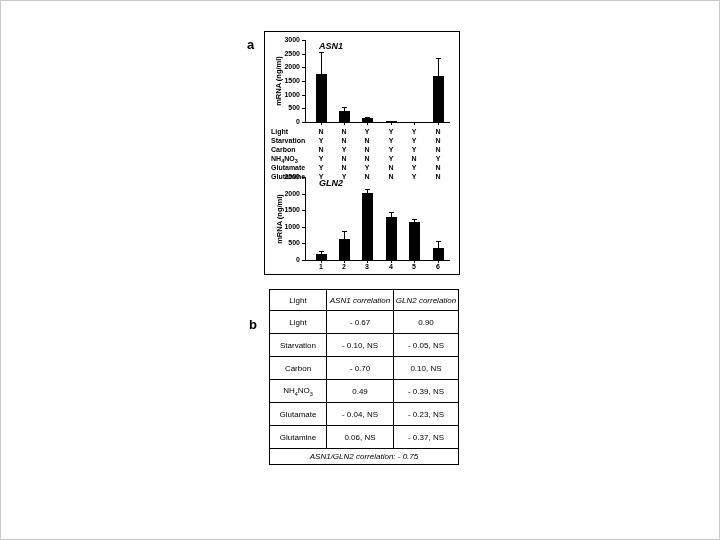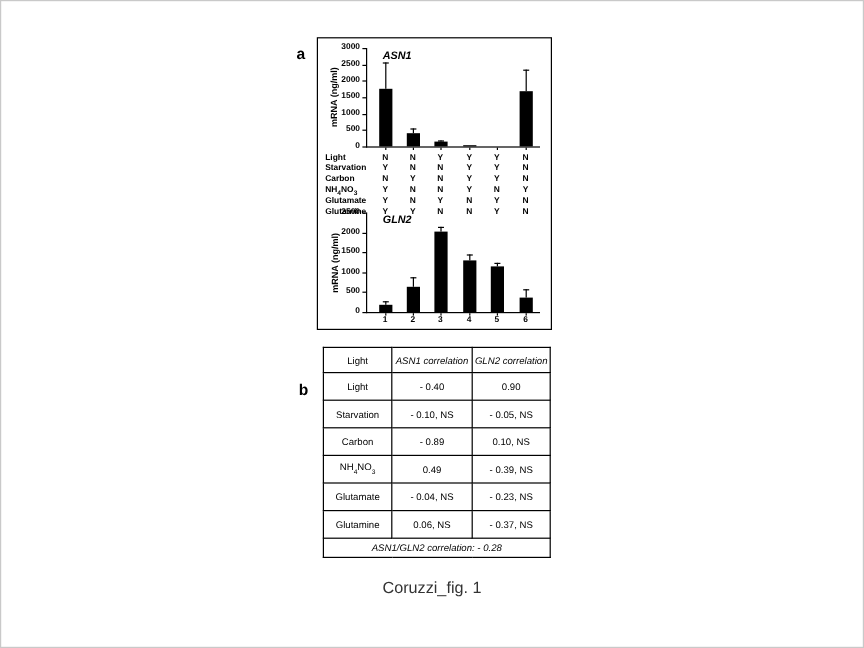--- a/index.html
+++ b/index.html
@@ -172,50 +172,49 @@
     <thead>
       <tr>
         <th>Light</th>
         <th><span class="gene">ASN1</span><span> correlation</span></th>
         <th><span class="gene">GLN2</span><span> correlation</span></th>
       </tr>
     </thead>
     <tbody id="corr-body">
         <tr>
           <td>Light</td>
-          <td>- 0.40</td>
+          <td>- 0.67</td>
           <td>0.90</td>
         </tr>
         <tr>
           <td>Starvation</td>
           <td>- 0.10, NS</td>
           <td>- 0.05, NS</td>
         </tr>
         <tr>
           <td>Carbon</td>
-          <td>- 0.89</td>
+          <td>- 0.70</td>
           <td>0.10, NS</td>
         </tr>
         <tr>
           <td>NH<sub>4</sub>NO<sub>3</sub></td>
           <td>0.49</td>
           <td>- 0.39, NS</td>
         </tr>
         <tr>
           <td>Glutamate</td>
           <td>- 0.04, NS</td>
           <td>- 0.23, NS</td>
         </tr>
         <tr>
           <td>Glutamine</td>
           <td>0.06, NS</td>
           <td>- 0.37, NS</td>
         </tr>
       </tbody>
     <tfoot>
       <tr>
-        <td colspan="3"><span class="gene">ASN1/GLN2</span><span> correlation: - 0.28</span></td>
+        <td colspan="3"><span class="gene">ASN1/GLN2</span><span> correlation: - 0.75</span></td>
       </tr>
     </tfoot>
   </table>
 
-  <div class="caption">Coruzzi_fig. 1</div>
 </div>
 
 </body></html>

